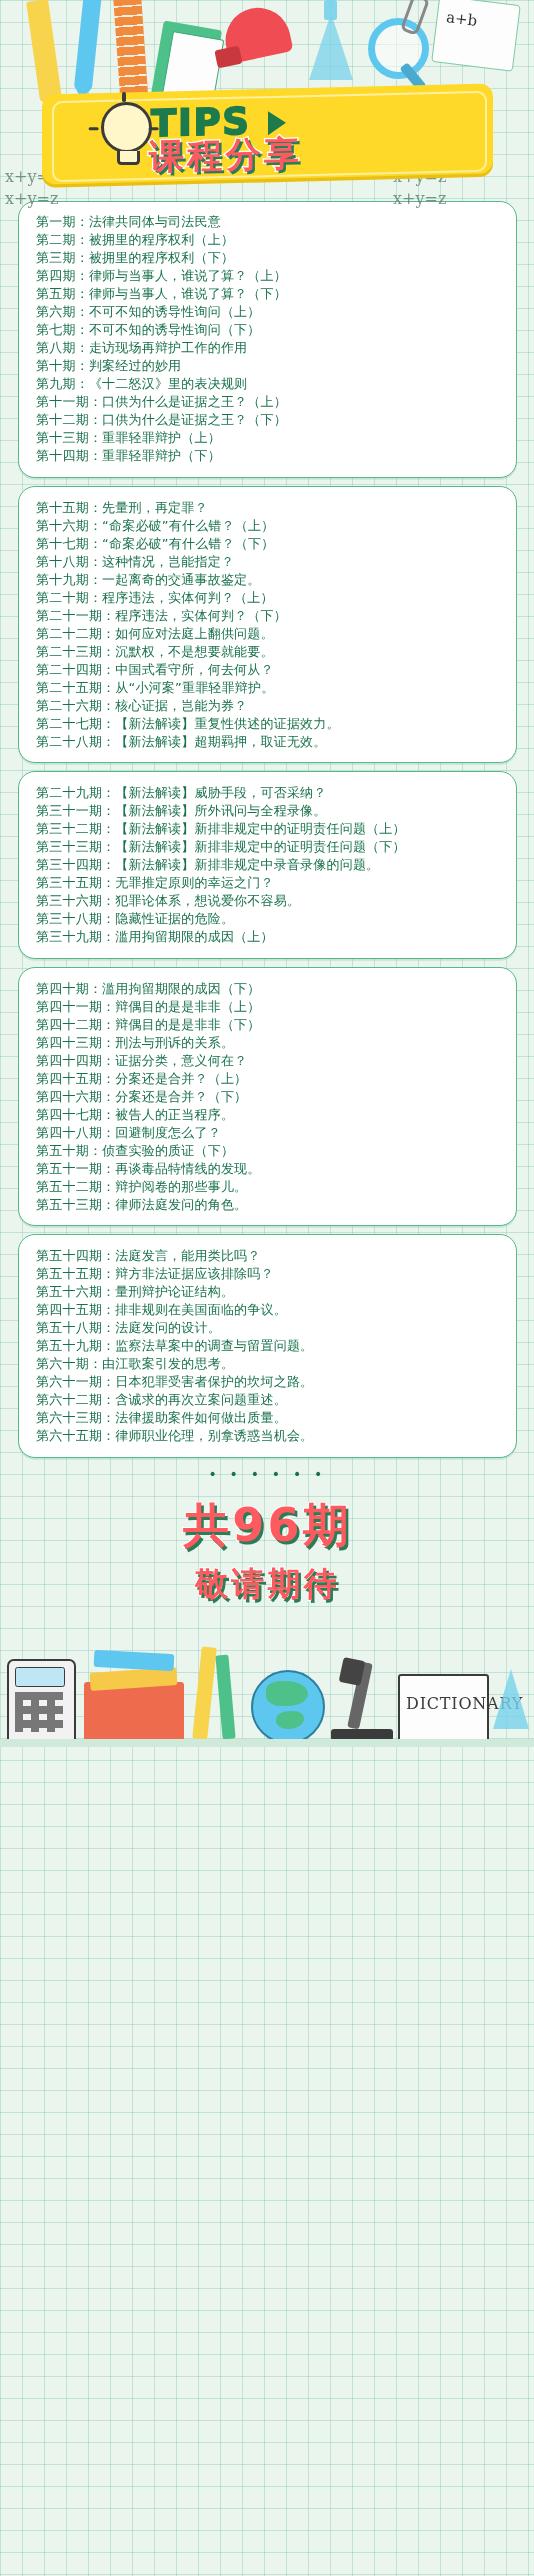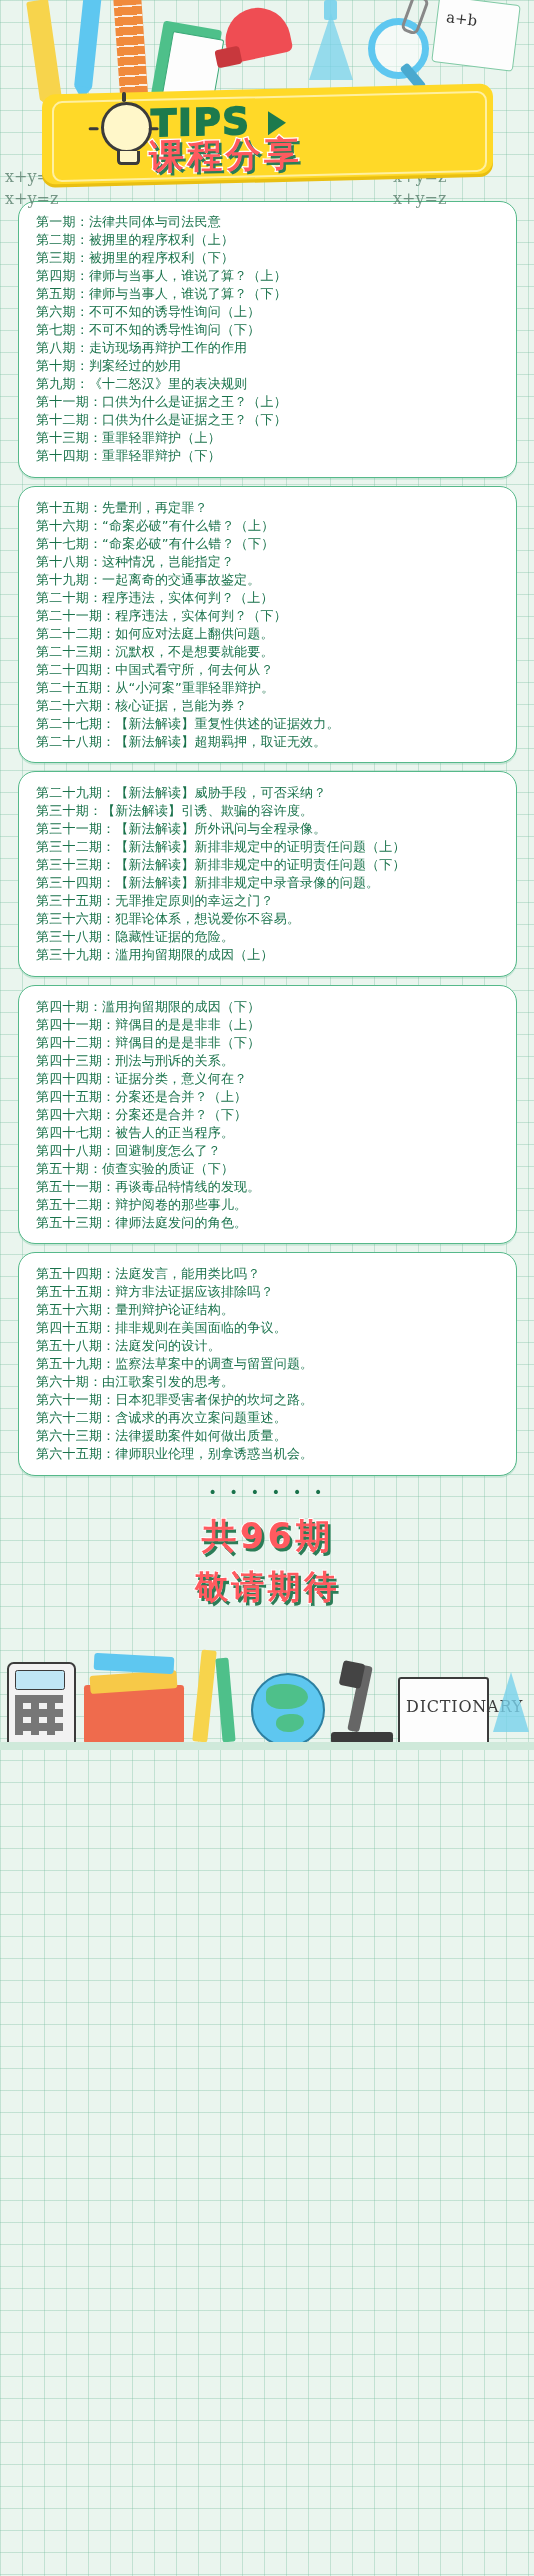--- a/index.html
+++ b/index.html
@@ -121,21 +121,21 @@
   .dots{
     text-align:center;color:#19724b;font-size:14px;letter-spacing:4.2px;
     margin:1.7px 0 13.4px;
   }
 
   
   .total{
     text-align:center;
     font-family:"DejaVu Sans", sans-serif;
     font-weight:bold;
-    font-size:35px;
+    font-size:46px;
     color:#ff5a5f;
     letter-spacing:3.3px;
     -webkit-text-stroke:1.7px #ffffff;
     paint-order:stroke fill;
     text-shadow:2.5px 2.5px 0 #2b7d57;
     margin:6px 0 5px;
   }
   .total2{
     text-align:center;
     font-family:"DejaVu Sans", sans-serif;
@@ -246,21 +246,20 @@
       <div class="row">第二十三期：沉默权，不是想要就能要。</div>
       <div class="row">第二十四期：中国式看守所，何去何从？</div>
       <div class="row">第二十五期：从“小河案”重罪轻罪辩护。</div>
       <div class="row">第二十六期：核心证据，岂能为券？</div>
       <div class="row">第二十七期：【新法解读】重复性供述的证据效力。</div>
       <div class="row">第二十八期：【新法解读】超期羁押，取证无效。</div>
     </div>
 
     <div class="card">
       <div class="row">第二十九期：【新法解读】威胁手段，可否采纳？</div>
-      <div class="row">第三十期：【新法解读】引诱、欺骗的容许度。</div>
       <div class="row">第三十一期：【新法解读】所外讯问与全程录像。</div>
       <div class="row">第三十二期：【新法解读】新排非规定中的证明责任问题（上）</div>
       <div class="row">第三十三期：【新法解读】新排非规定中的证明责任问题（下）</div>
       <div class="row">第三十四期：【新法解读】新排非规定中录音录像的问题。</div>
       <div class="row">第三十五期：无罪推定原则的幸运之门？</div>
       <div class="row">第三十六期：犯罪论体系，想说爱你不容易。</div>
       <div class="row">第三十八期：隐藏性证据的危险。</div>
       <div class="row">第三十九期：滥用拘留期限的成因（上）</div>
     </div>
 

